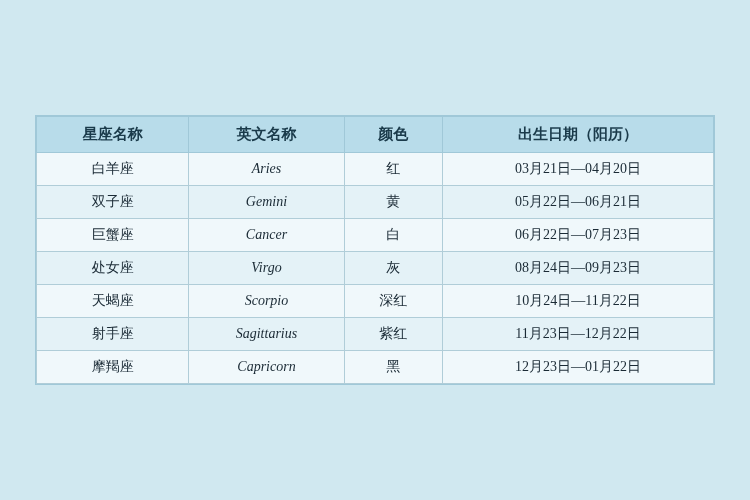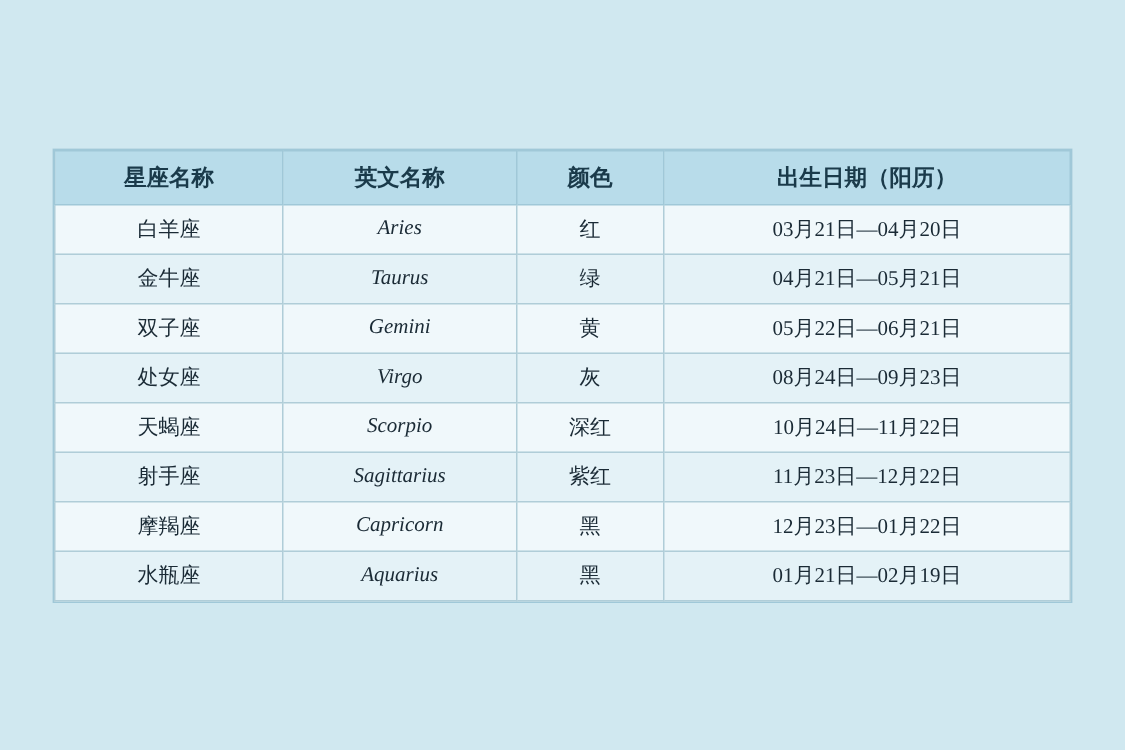--- a/index.html
+++ b/index.html
@@ -84,30 +84,30 @@
     </thead>
     <tbody>
 
     <tr>
           <td>白羊座</td>
           <td>Aries</td>
           <td>红</td>
           <td>03月21日—04月20日</td>
         </tr>
         <tr>
-          <td>金牛座</td>
-          <td>Taurus</td>
-          <td>绿</td>
-          <td>04月21日—05月21日</td>
-        </tr>
-        <tr>
           <td>双子座</td>
           <td>Gemini</td>
           <td>黄</td>
           <td>05月22日—06月21日</td>
+        </tr>
+        <tr>
+          <td>巨蟹座</td>
+          <td>Cancer</td>
+          <td>白</td>
+          <td>06月22日—07月23日</td>
         </tr>
         <tr>
           <td>处女座</td>
           <td>Virgo</td>
           <td>灰</td>
           <td>08月24日—09月23日</td>
         </tr>
         <tr>
           <td>天蝎座</td>
           <td>Scorpio</td>
@@ -119,21 +119,15 @@
           <td>Sagittarius</td>
           <td>紫红</td>
           <td>11月23日—12月22日</td>
         </tr>
         <tr>
           <td>摩羯座</td>
           <td>Capricorn</td>
           <td>黑</td>
           <td>12月23日—01月22日</td>
         </tr>
-        <tr>
-          <td>水瓶座</td>
-          <td>Aquarius</td>
-          <td>黑</td>
-          <td>01月21日—02月19日</td>
-        </tr>
       </tbody>
   </table>
 </div>
 
 </body></html>

